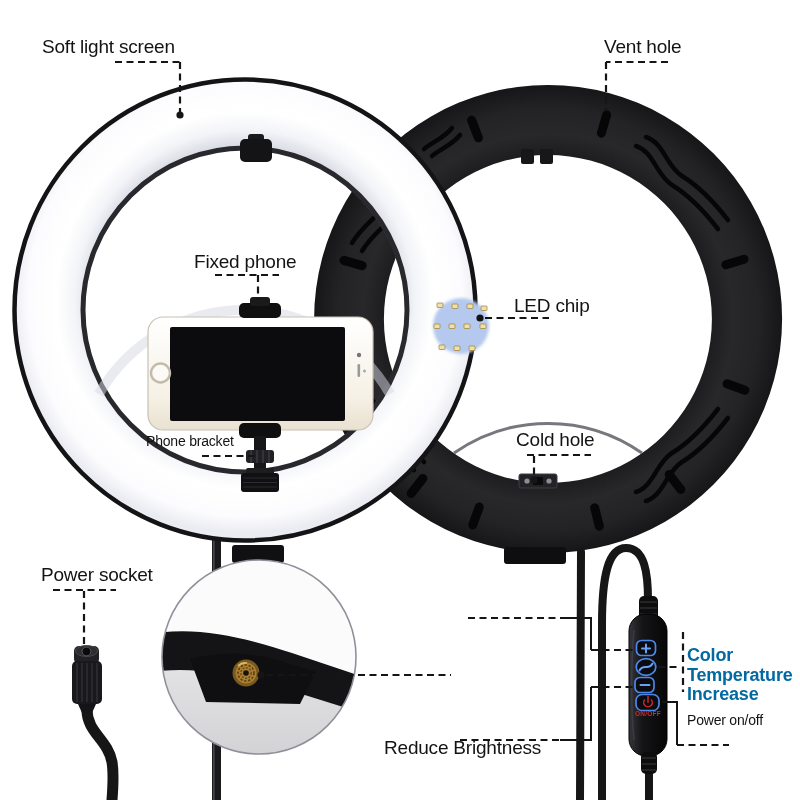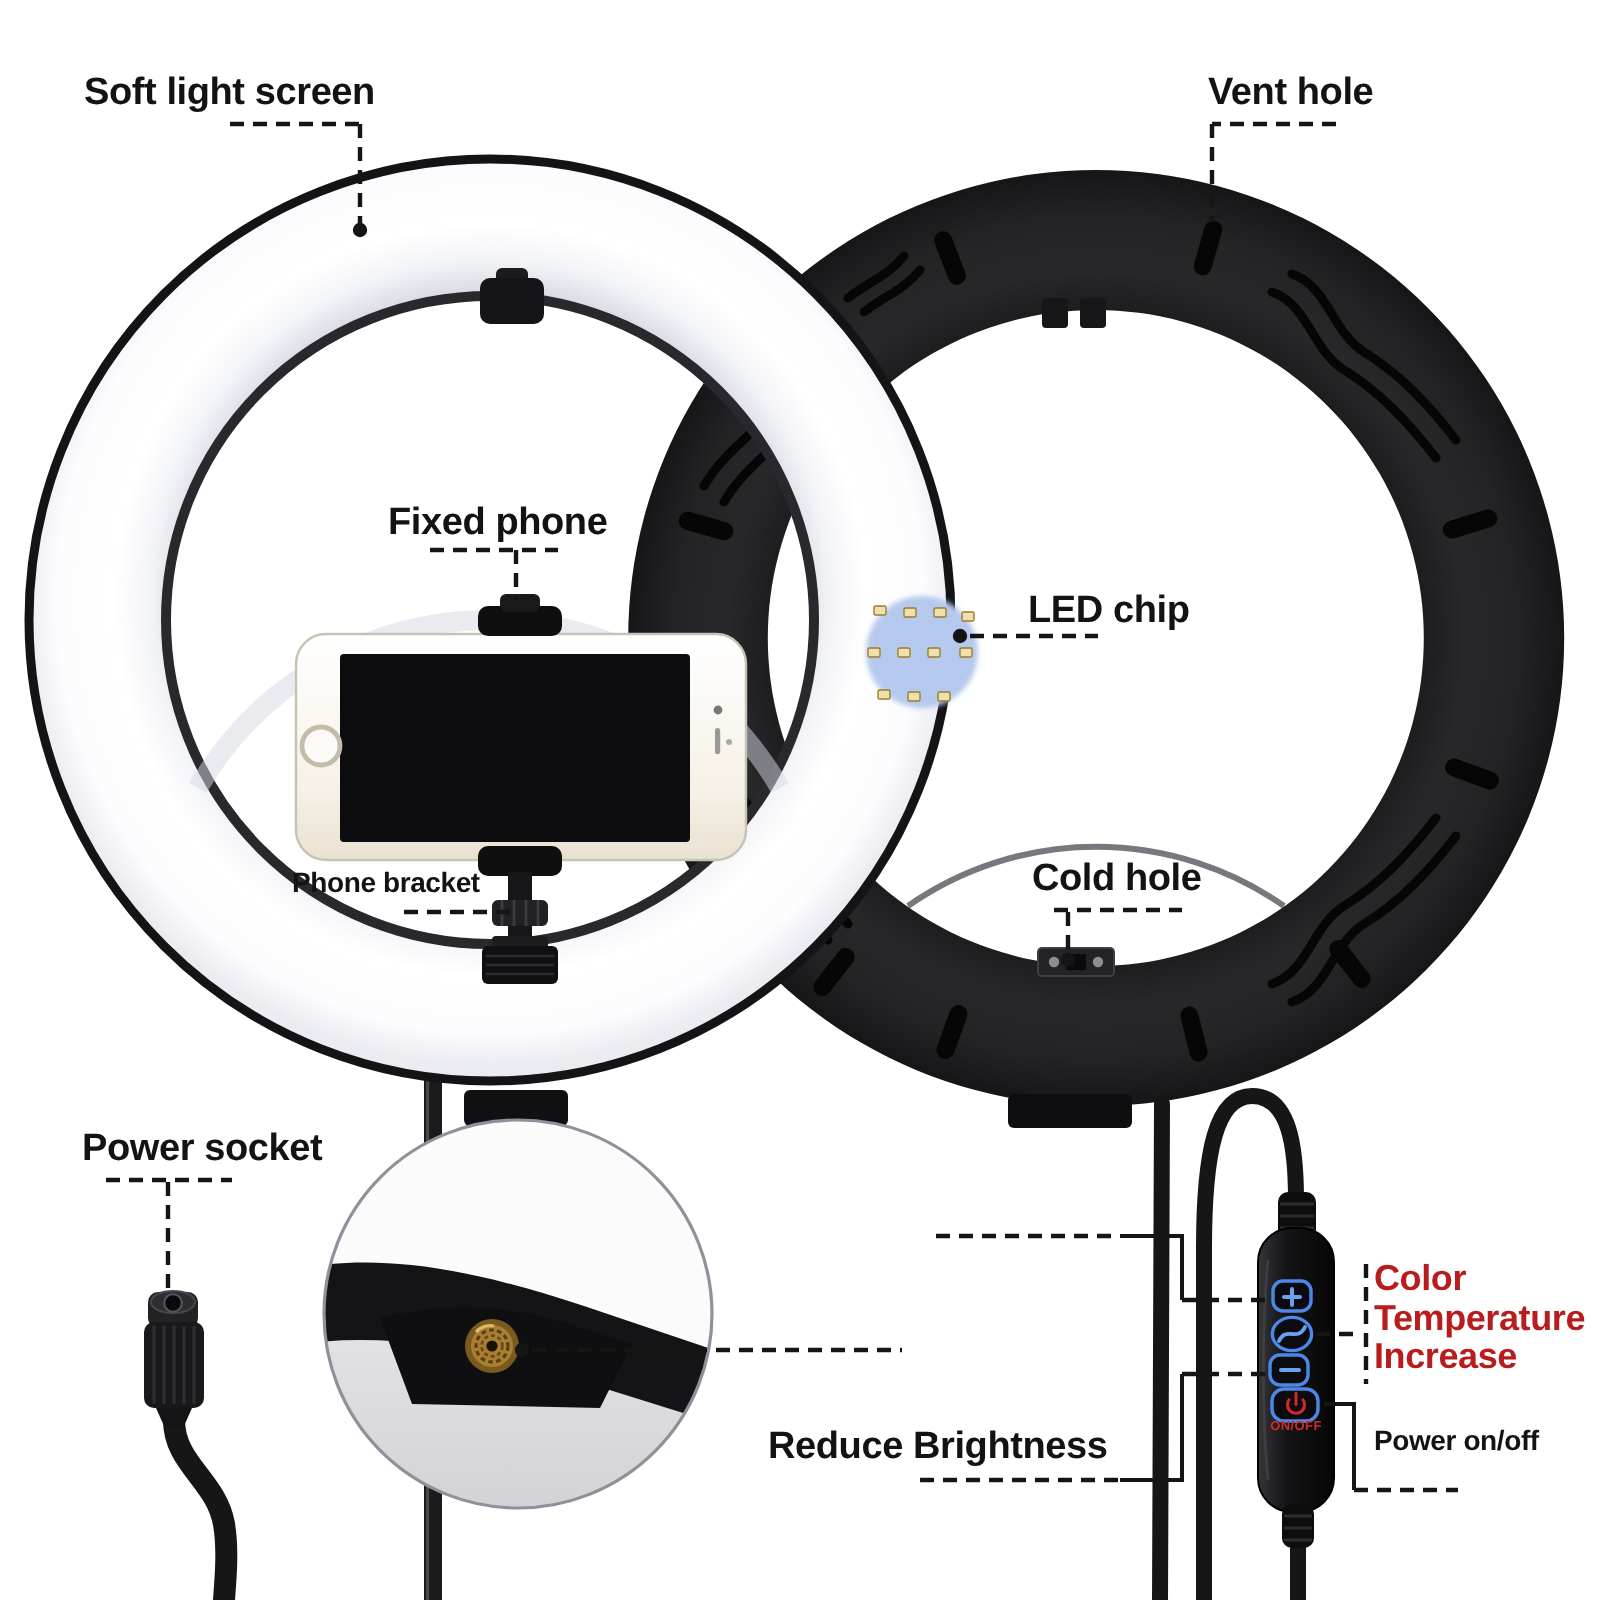--- a/index.html
+++ b/index.html
@@ -1,23 +1,23 @@
 <!DOCTYPE html>
 <html><head>
 <meta charset="utf-8">
 <style>
   html,body{margin:0;padding:0;background:#fff;}
   #stage{position:relative;width:800px;height:800px;background:#fff;overflow:hidden;
          font-family:"Liberation Sans",sans-serif;}
   #art{position:absolute;left:0;top:0;}
-  .lbl{position:absolute;font-weight:bold;font-size:19px;line-height:1.05;color:#131313;
+  .lbl{position:absolute;font-weight:normal;font-size:19px;line-height:1.05;color:#131313;
        letter-spacing:-0.2px;white-space:nowrap;}
   .lbl-sm{font-size:14px;}
-  .ct-block{position:absolute;font-weight:bold;font-size:18px;line-height:19.5px;color:#b91c1c;
-       letter-spacing:-0.2px;white-space:nowrap;}
+  .ct-block{position:absolute;font-weight:bold;font-size:18px;line-height:19.5px;color:#0369a1;
+       letter-spacing:-0.2px;white-space:nowrap;margin-top:16px;}
   .onoff{position:absolute;left:634px;top:710px;width:28px;text-align:center;
        font-size:6.5px;font-weight:bold;color:#d02a2a;letter-spacing:0.2px;}
 </style>
 </head>
 <body>
 
 <div id="stage">
 
 <svg id="art" width="800" height="800" viewBox="0 0 800 800">
   <defs>
@@ -254,21 +254,21 @@
   </g>
 </svg>
 
 <div class="lbl" style="left:42px;top:37px">Soft light screen</div>
 <div class="lbl" style="left:604px;top:37px">Vent hole</div>
 <div class="lbl" style="left:194px;top:252px">Fixed phone</div>
 <div class="lbl lbl-sm" style="left:146px;top:434px">Phone bracket</div>
 <div class="lbl" style="left:514px;top:296px">LED chip</div>
 <div class="lbl" style="left:516px;top:430px">Cold hole</div>
 <div class="lbl" style="left:41px;top:565px">Power socket</div>
-<div class="lbl" style="left:384px;top:714px">Reduce Brightness</div>
+<div class="lbl" style="left:384px;top:738px">Reduce Brightness</div>
 
 <div class="ct-block" style="left:687px;top:630px">
   <div>Color</div>
   <div>Temperature</div>
   <div>Increase</div>
 </div>
 <div class="lbl lbl-sm" style="left:687px;top:713px">Power on/off</div>
 
 <span class="onoff">ON/OFF</span>
 

